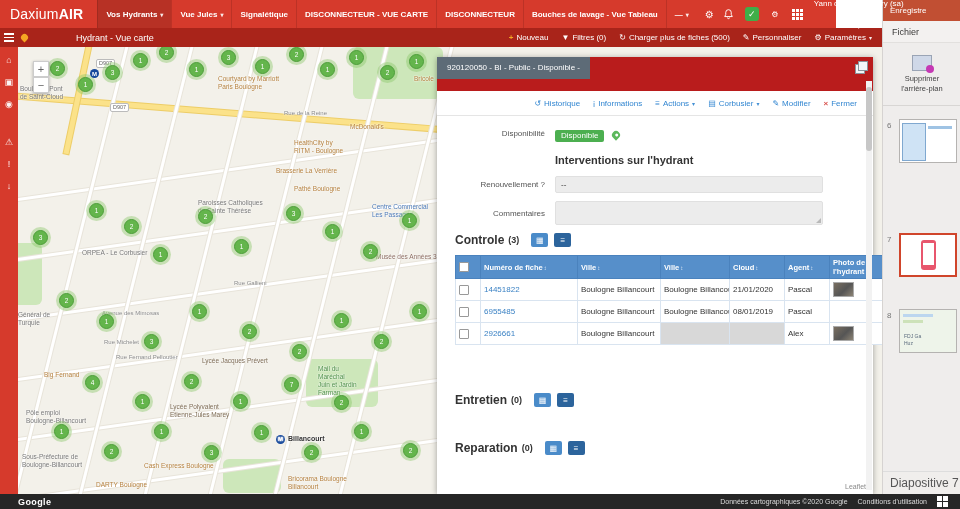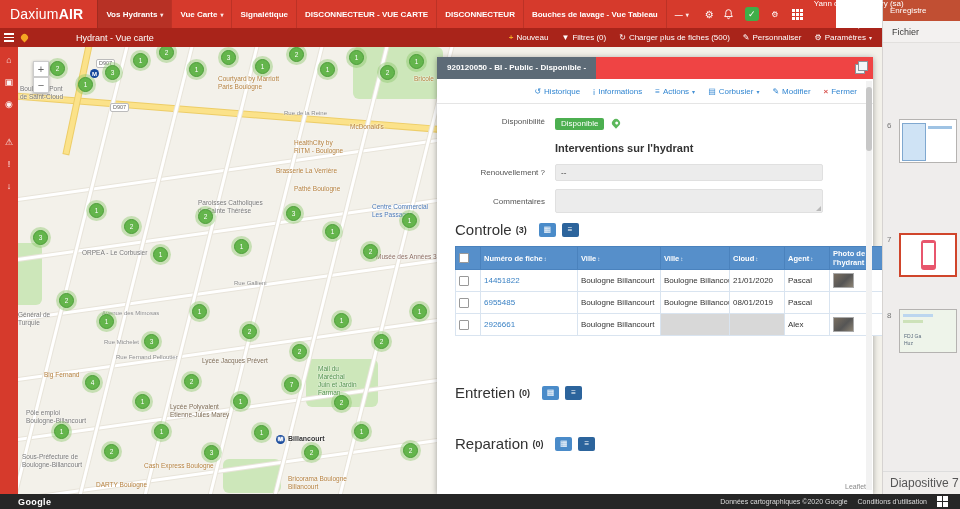--- a/index.html
+++ b/index.html
@@ -70,21 +70,21 @@
   .zoomctl{position:absolute;left:15px;top:14px;width:16px;box-shadow:0 1px 3px rgba(0,0,0,0.3);z-index:5;}
   .zbtn{width:16px;height:16px;background:#fff;border:1px solid #ccc;font-size:11px;color:#666;
         display:flex;align-items:center;justify-content:center;cursor:pointer;box-sizing:border-box;}
   .shield{position:absolute;background:#fff;border:1px solid #bbb;border-radius:2px;font-size:5.5px;color:#666;
           padding:0 2px;line-height:7px;}
   .metro-top{position:absolute;left:72px;top:22px;}
 
   
   .panel{position:absolute;left:437px;top:57px;width:436px;height:437px;background:#fff;z-index:10;
          box-shadow:0 1px 6px rgba(0,0,0,0.35);}
-  .panel-head{height:22px;background:#ef4444;position:relative;font-weight:bold;}
+  .panel-head{height:34px;background:#b91c1c;position:relative;}
   .ptab{position:absolute;left:0;top:0;height:22px;background:#5d6b77;color:#fff;font-size:8px;
         line-height:22px;padding:0 10px;cursor:pointer;white-space:nowrap;}
   .stack-ic{position:absolute;right:6px;top:4px;width:12px;height:12px;cursor:pointer;}
   .stack-ic i{position:absolute;width:8px;height:8px;border:1px solid #8a949c;background:#f4f6f8;display:block;}
   .stack-ic i:first-child{left:0;top:3px;}
   .stack-ic i:last-child{left:3px;top:0;}
   .panel-toolbar{height:24px;display:flex;justify-content:flex-end;align-items:center;gap:13px;
                  font-size:8px;color:#3286d1;padding-right:16px;border-bottom:1px solid #e5e5e5;}
   .pt-item{display:flex;align-items:center;gap:3px;cursor:pointer;white-space:nowrap;}
   .pt-ic{font-size:8px;}
@@ -97,21 +97,21 @@
              font-size:8px;color:#333;padding:0 5px;}
   .ta-box{height:22px;position:relative;}
   .ta-box::after{content:'';position:absolute;right:1px;bottom:1px;width:0;height:0;
                  border-left:5px solid transparent;border-bottom:5px solid #b9b9b9;}
   .chip{display:inline-block;background:#4caf50;color:#fff;font-size:8px;padding:1.5px 6px;border-radius:2px;}
   .geo-pin{display:inline-block;width:8px;height:8px;background:#5cb85c;border-radius:50% 50% 50% 0;
            transform:rotate(-45deg);margin-left:8px;position:relative;top:1px;}
   .geo-pin::after{content:'';position:absolute;left:2.5px;top:2.5px;width:3px;height:3px;background:#fff;border-radius:50%;}
   .section-heading{font-size:11px;font-weight:bold;color:#333;margin:12px 0 10px 102px;}
   .group-row{display:flex;align-items:center;gap:4px;margin:4px 0 8px 2px;}
-  .group-name{font-size:15px;font-weight:normal;color:#333;}
+  .group-name{font-size:12px;font-weight:bold;color:#333;}
   .group-count{font-size:9px;font-weight:bold;color:#333;margin-right:8px;}
   .tgl{width:17px;height:14px;border-radius:2px;color:#fff;font-size:8px;display:flex;align-items:center;
        justify-content:center;cursor:pointer;}
   .tgl-grid{background:#4a8bc9;}
   .tgl-list{background:#2c649c;margin-left:2px;}
   .ctable-wrap{margin:4px 0 0 2px;width:404px;}
   .ctable-band{background:#3d7ec4;color:#fff;font-size:8px;font-weight:bold;height:15px;display:flex;
                align-items:center;gap:6px;padding-left:6px;cursor:pointer;}
   .band-ch{font-size:6px;}
   table.ctable{border-collapse:collapse;width:404px;table-layout:fixed;}
@@ -178,21 +178,21 @@
 <div class="app">
 
   <header class="topbar">
     <div class="logo"><span>Daxium</span><b>AIR</b></div>
     <nav class="nav" id="nav">
         <div class="nav-item active">
           <span>Vos Hydrants</span>
           <span class="caret">▾</span>
         </div>
         <div class="nav-item">
-          <span>Vue Carte</span>
+          <span>Vue Jules</span>
           <span class="caret">▾</span>
         </div>
         <div class="nav-item">
           <span>Signalétique</span>
         </div>
         <div class="nav-item">
           <span>DISCONNECTEUR - VUE CARTE</span>
         </div>
         <div class="nav-item">
           <span>DISCONNECTEUR</span>
@@ -627,20 +627,25 @@
     <div class="pscroll">
         <div class="pthumb"></div>
       </div>
   </section>
 
   <span class="leaflet-label">Leaflet</span>
 
   <aside class="ppt">
     <div class="ppt-save">Enregistre</div>
     <div class="ppt-file">Fichier</div>
+    <div class="ppt-ribbon">
+      <span class="rbg-ic"></span>
+      <span class="rbg-label">Supprimer
+l'arrière-plan</span>
+    </div>
     <div class="slides" id="slidesBox">
         <div class="slide" style="margin-top: 2px;">
           <span class="slide-num">6</span>
           <div class="slide-thumb">
             <div class="art6">
               <i></i>
               <b></b>
             </div>
           </div>
         </div>

